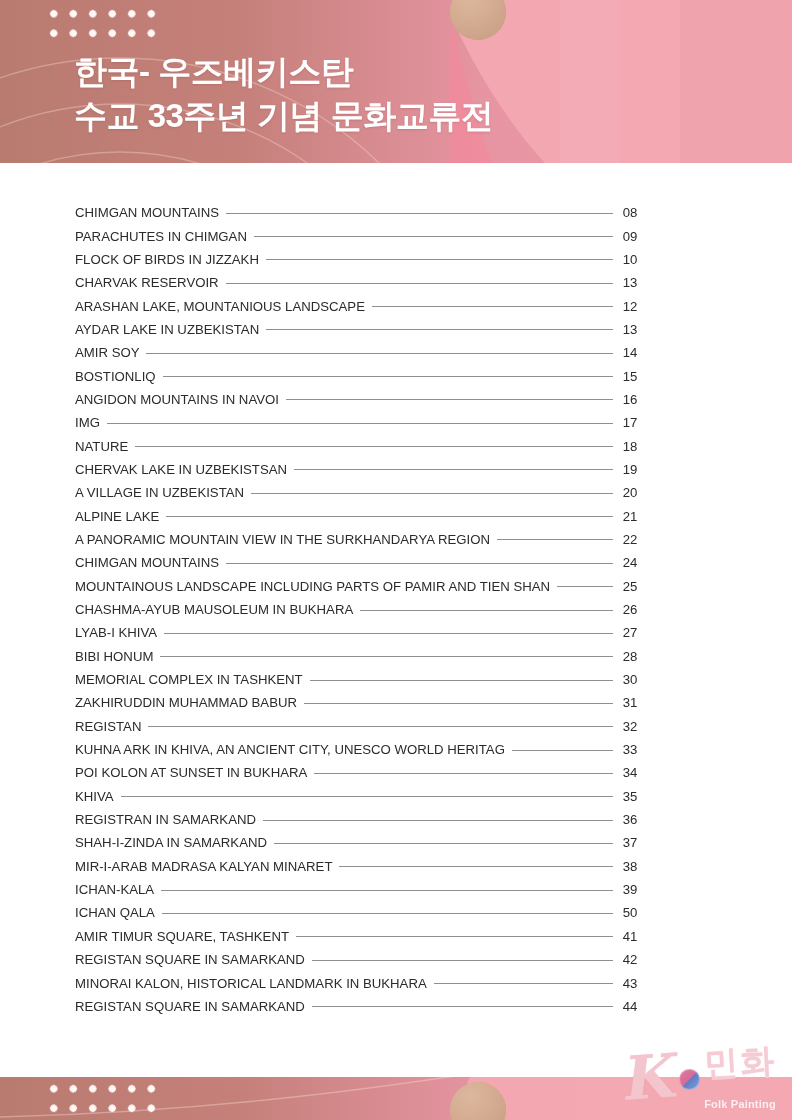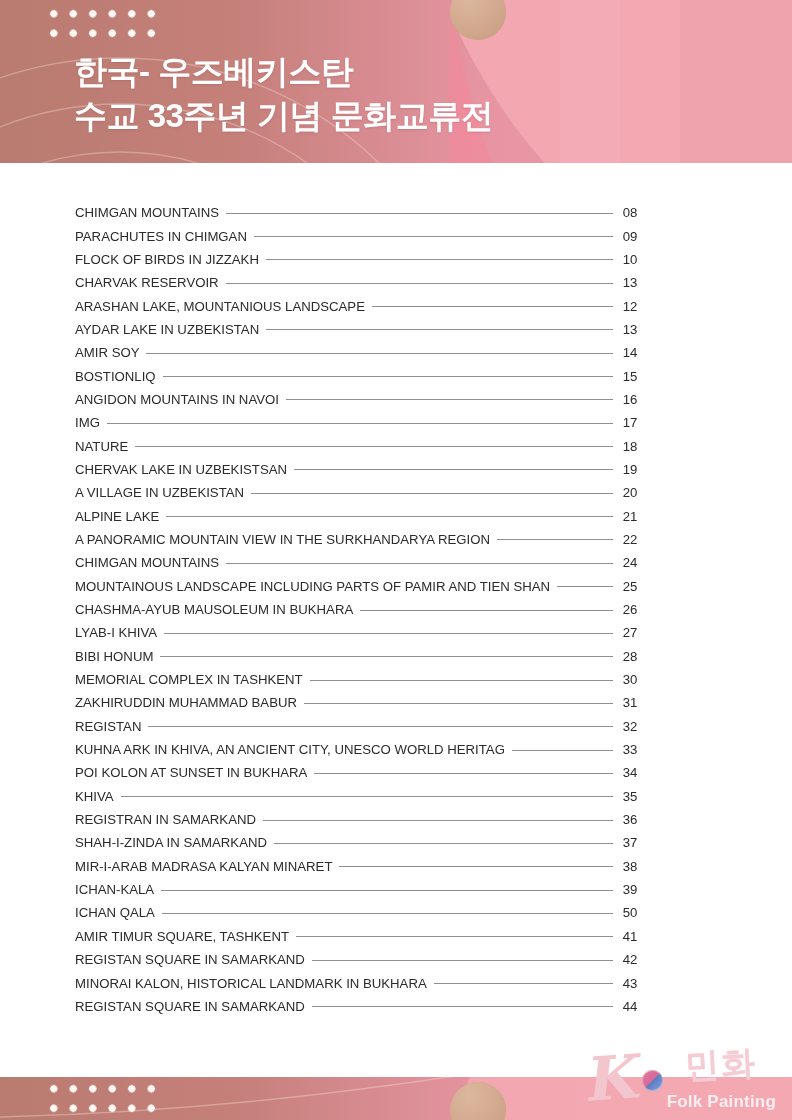--- a/index.html
+++ b/index.html
@@ -69,21 +69,21 @@
     background:linear-gradient(135deg,#e0789e 0%,#d96b97 48%,#5d7dc6 52%,#86a3dd 100%);
     box-shadow:0 0 0 1px rgba(255,255,255,.35) inset;
   }
   .logo-right { display:flex; flex-direction:column; align-items:center; margin-top:2px; }
   .logo-hangul {
     font-weight:800; font-size:34px; color:#f6ccd4;
     transform:rotate(-3deg); letter-spacing:2px;
     text-shadow:0 0 1px rgba(240,180,195,.5);
   }
   .logo-sub {
-    font-weight:700; font-size:17px; color:#fdeef1; margin-top:12px;
+    font-weight:700; font-size:11px; color:#fdeef1; margin-top:20px;
     letter-spacing:0.2px;
   }
 </style>
 </head>
 <body>
 
 <div class="page">
 
   <div class="banner">
     <svg width="792" height="163" viewBox="0 0 792 163">

